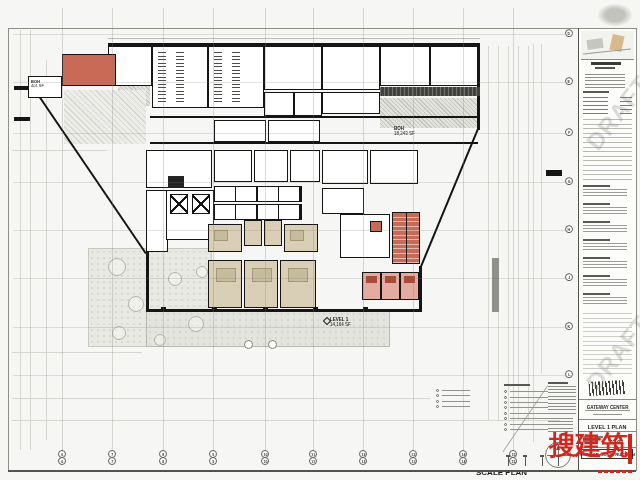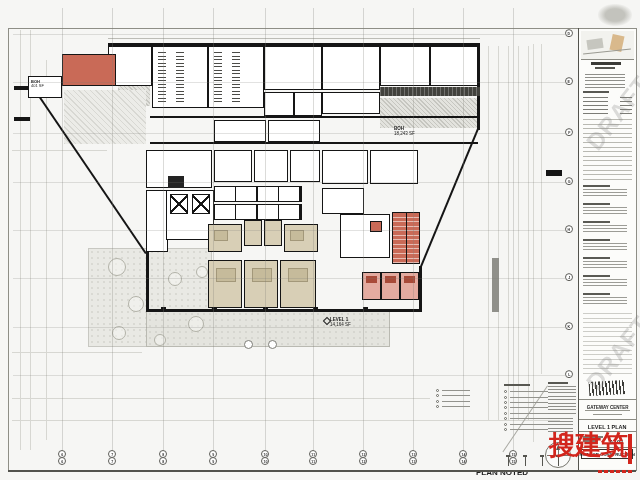--- a/index.html
+++ b/index.html
@@ -392,21 +392,21 @@
   <div class="ftxt" style="position:relative;width:100%;height:12px;margin-bottom:3px"></div>
   <div class="ftxt" style="position:relative;width:90%;height:16px"></div>
 </div>
 <div class="cl" style="left:548px;top:386px;width:80px;height:1px;background:#a9a9a2;transform:rotate(124deg);transform-origin:0 0;z-index:4"></div>
 <div class="north" style="left:545px;top:442px">
     <i></i>
     <em></em>
     <s></s>
   </div>
 <div class="txt" style="left:476px;top:461px">
-  <span class="sc40 b">PLAN NOTED</span>
+  <span class="sc40 b">SCALE PLAN</span>
 </div>
 <div class="tick" style="left:508px;top:457px"></div>
 <div class="tick" style="left:525px;top:457px"></div>
 <div class="tick" style="left:542px;top:457px"></div>
 <div class="tick" style="left:558px;top:457px"></div>
 
 <div class="tb">
   <div class="abs" style="left:2px;top:2px;width:53px;height:28px;background:#f2f2ee;border-bottom:1px solid #8a8a82">
     <div class="abs" style="left:6px;top:8px;width:16px;height:10px;background:#c6c6bf;transform:rotate(-8deg)"></div>
     <div class="abs" style="left:30px;top:4px;width:12px;height:16px;background:#d9b98c;transform:rotate(12deg)"></div>

